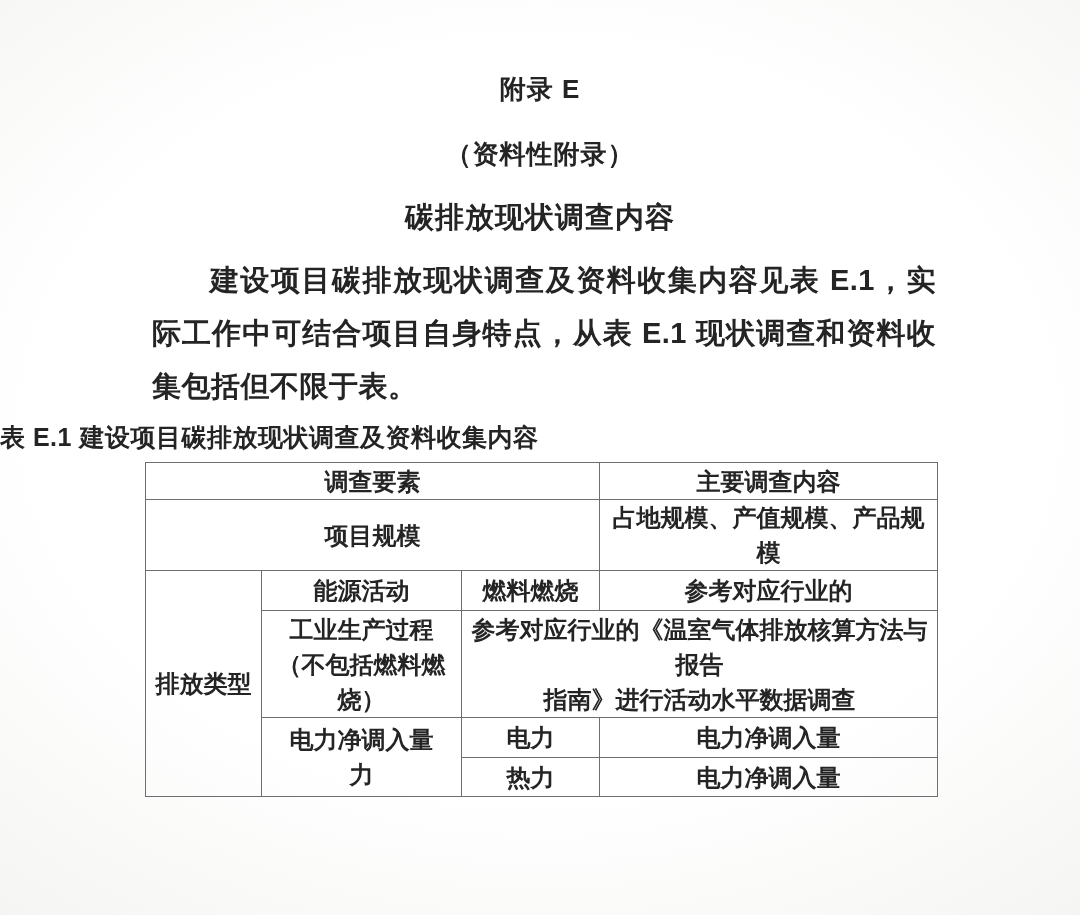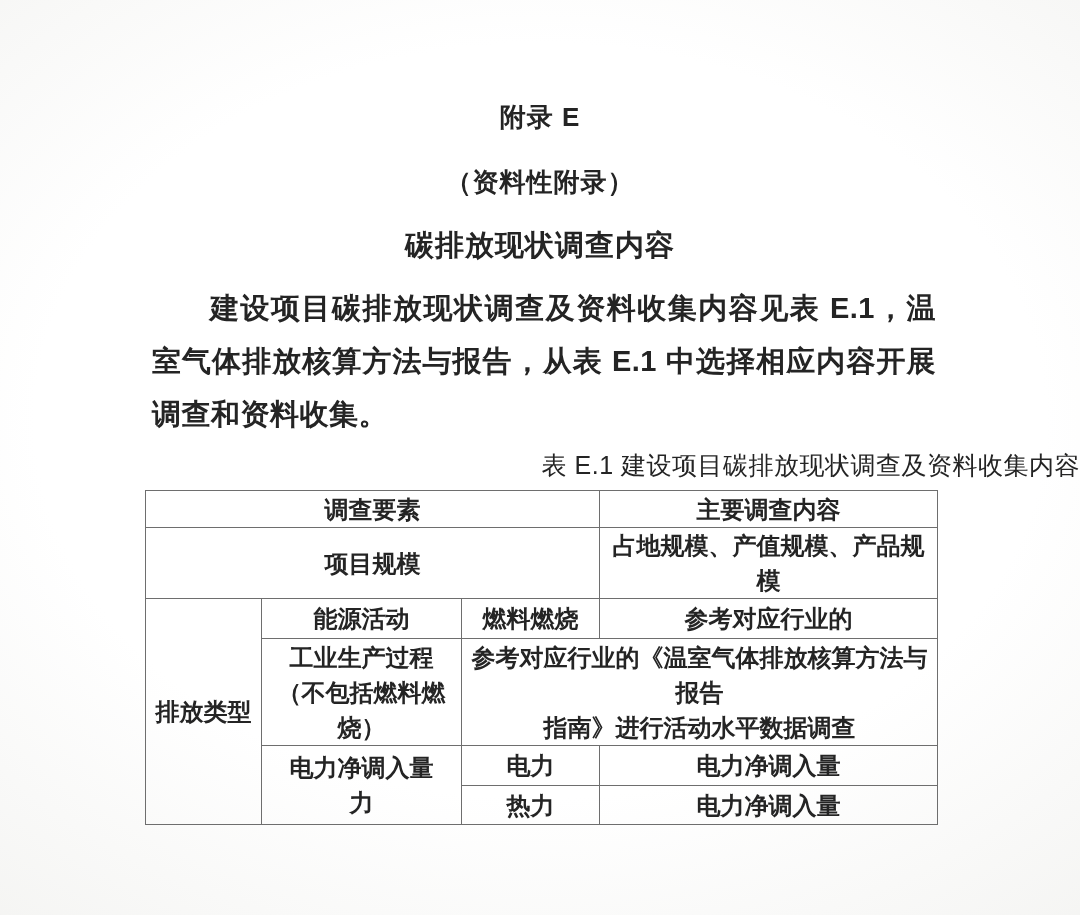--- a/index.html
+++ b/index.html
@@ -19,21 +19,21 @@
     height: 915px;
     background: radial-gradient(ellipse 85% 75% at 50% 46%, #ffffff 55%, #f3f3f1 100%);
     box-sizing: border-box;
   }
   .heading {
     text-align: center;
     font-weight: 700;
     letter-spacing: 1px;
   }
   .h1 {
-    padding-top: 100px;
+    padding-top: 72px;
     font-size: 26px;
   }
   .h2 {
     margin-top: 30px;
     font-size: 26px;
   }
   .h3 {
     margin-top: 26px;
     font-size: 29px;
   }
@@ -41,23 +41,23 @@
     margin: 16px 144px 0 152px;
     font-size: 29px;
     line-height: 53px;
     font-weight: 600;
     text-align: justify;
     text-indent: 2em;
     letter-spacing: 0.5px;
   }
   .caption {
     margin-top: 8px;
-    text-align: right;
+    text-align: left;
     font-size: 25px;
-    font-weight: 400;
+    font-weight: 700;
     letter-spacing: 0.5px;
   }
   table.survey {
     border-collapse: collapse;
     margin: 8px 0 0 145px;
     width: 792px;
     table-layout: fixed;
   }
   table.survey td {
     border: 1px solid #6e6e6e;
@@ -90,21 +90,21 @@
 </style>
 </head>
 <body>
 
 <div class="page">
 
   <div class="heading h1">附录 E</div>
   <div class="heading h2">（资料性附录）</div>
   <div class="heading h3">碳排放现状调查内容</div>
 
-  <p class="para">建设项目碳排放现状调查及资料收集内容见表 E.1，温室气体排放核算方法与报告，从表 E.1 中选择相应内容开展调查和资料收集。</p>
+  <p class="para">建设项目碳排放现状调查及资料收集内容见表 E.1，实际工作中可结合项目自身特点，从表 E.1 现状调查和资料收集包括但不限于表。</p>
 
   <div class="caption">表 E.1 建设项目碳排放现状调查及资料收集内容</div>
 
   <table class="survey">
     <colgroup>
       <col class="c1">
         <col class="c2">
         <col class="c3">
         <col class="c4">
     </colgroup>

